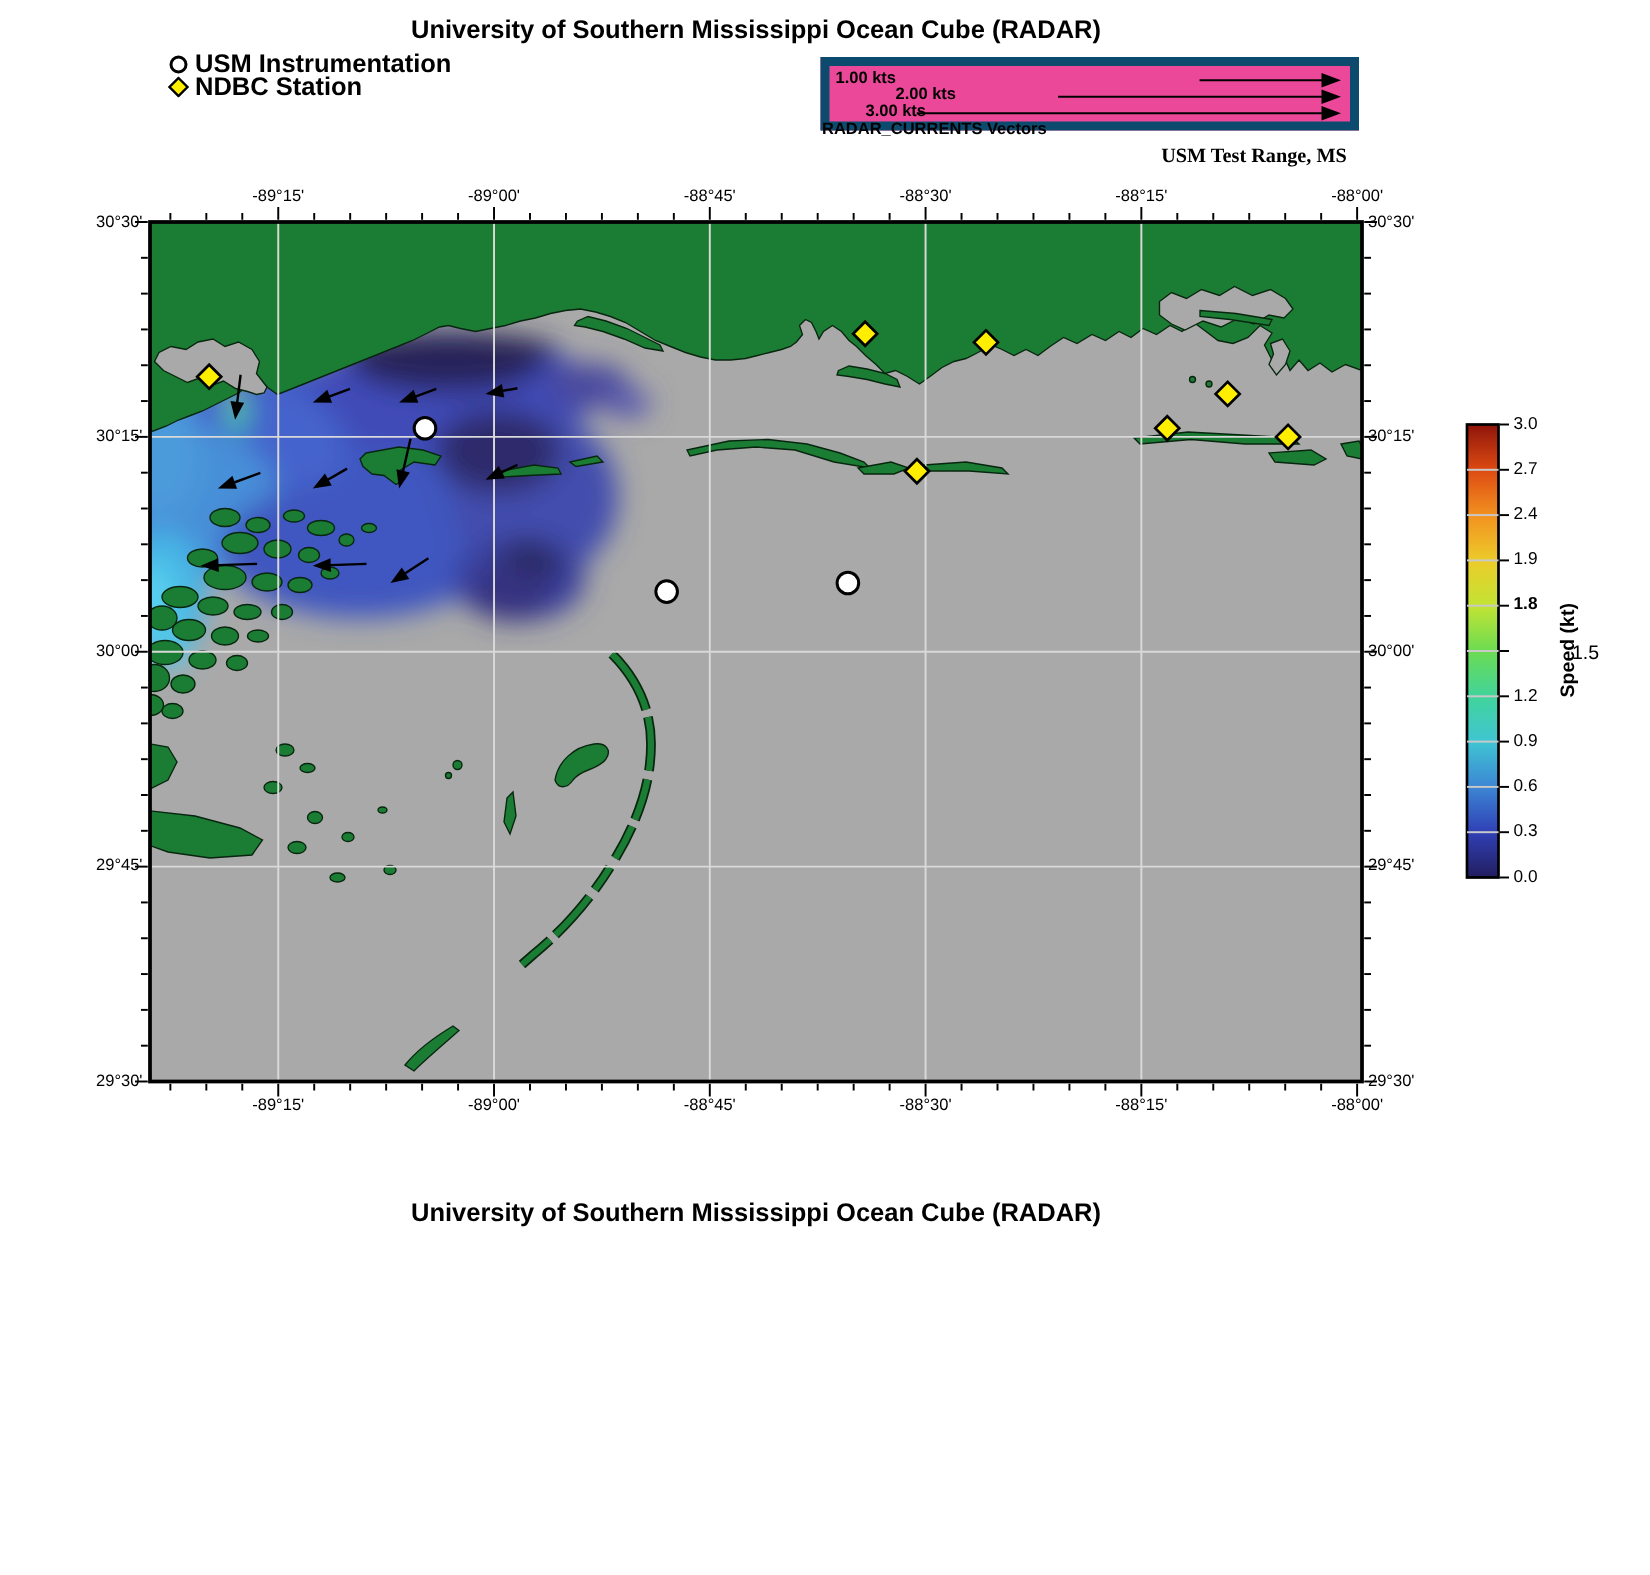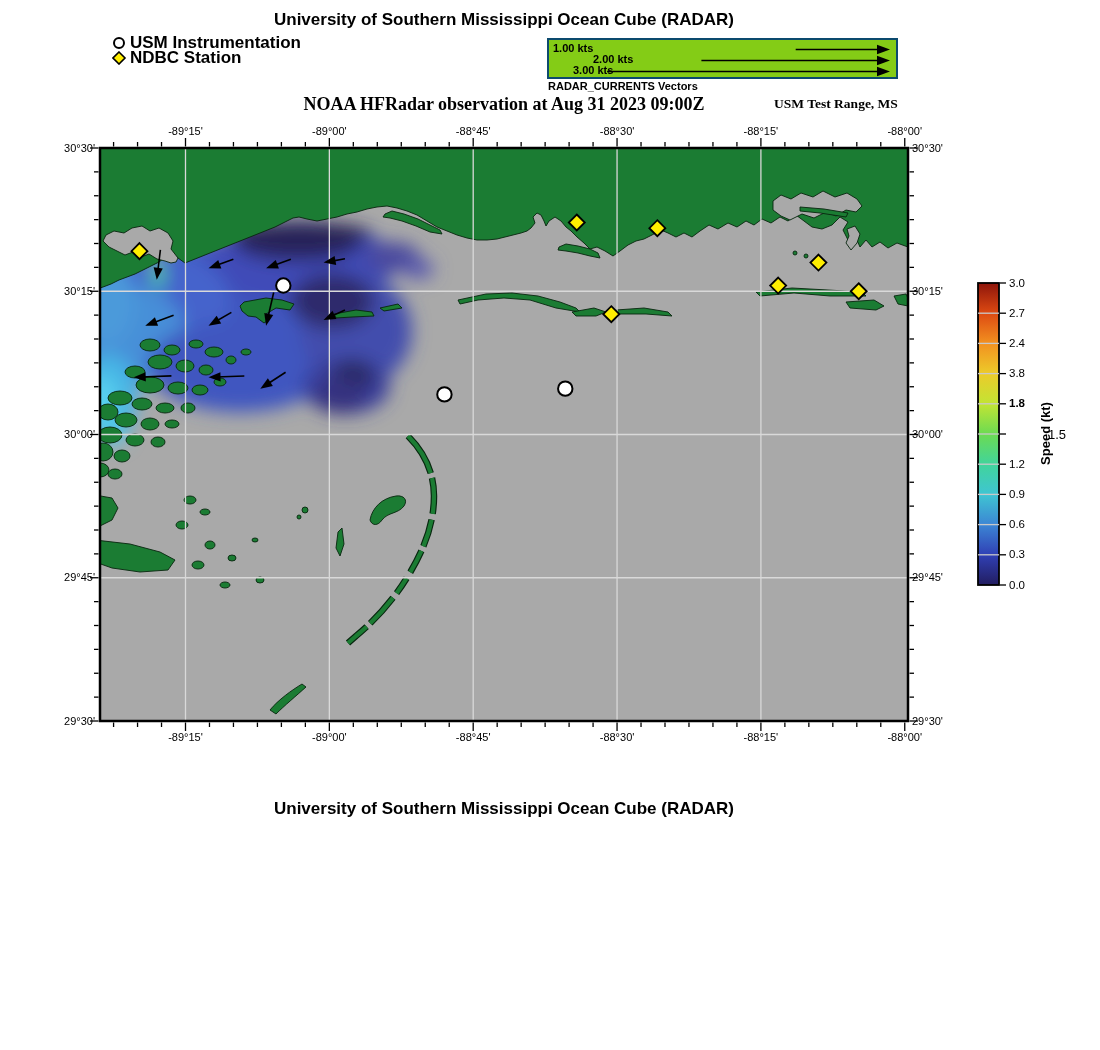--- a/index.html
+++ b/index.html
@@ -5,21 +5,21 @@
   html,body{margin:0;padding:0;background:#fff;}
   .fig{position:relative;width:1100px;height:1050px;background:#ffffff;
        font-family:"Liberation Sans",sans-serif;color:#000;overflow:hidden;}
   .abs{position:absolute;white-space:nowrap;}
   .title{font-size:17px;font-weight:bold;text-align:center;}
   .serif{font-family:"Liberation Serif",serif;}
   .subtitle{font-size:18px;font-weight:bold;text-align:center;}
   .range{font-size:13.5px;font-weight:bold;text-align:center;}
   .legend-row{display:flex;align-items:center;height:14px;margin-bottom:1px;}
   .legend-row .lbl{font-size:17px;font-weight:bold;margin-left:3px;line-height:14px;}
-  .scalebox{border:2px solid #0c4a6e;background:#84cc16;}
+  .scalebox{border:6px solid #0c4a6e;background:#ec4899;}
   .scale-lbl{position:absolute;left:4px;font-size:11px;font-weight:bold;line-height:11px;}
   .veccap{font-size:11px;font-weight:bold;}
   .ticklabel{position:absolute;font-size:11px;line-height:13px;}
   .cbtitle{font-size:13px;font-weight:bold;text-align:center;transform:rotate(-90deg);}
   svg{position:absolute;left:0;top:0;}
 </style>
 </head>
 <body>
 
 <div class="fig">
@@ -49,21 +49,20 @@
         <line x1="246.7" y1="9.5" x2="333.2" y2="9.5" stroke="#000000" stroke-width="1.3"></line>
         <polygon points="341,9.5 328,14.3 328,4.7" fill="#000000"></polygon>
         <line x1="152.4" y1="20.5" x2="333.2" y2="20.5" stroke="#000000" stroke-width="1.3"></line>
         <polygon points="341,20.5 328,25.3 328,15.7" fill="#000000"></polygon>
         <line x1="58.10000000000002" y1="31.5" x2="333.2" y2="31.5" stroke="#000000" stroke-width="1.3"></line>
         <polygon points="341,31.5 328,36.3 328,26.7" fill="#000000"></polygon>
       </svg>
   </div>
   <div class="abs veccap" style="left:548px;top:80px;">RADAR_CURRENTS Vectors</div>
 
-  <div class="abs serif subtitle" style="left:100px;top:94px;width:808px;">NOAA HFRadar observation at Aug 31 2023 09:00Z</div>
   <div class="abs serif range" style="left:770px;top:96px;width:132px;">USM Test Range, MS</div>
 
   <svg id="map-svg" width="1100" height="1050" viewBox="0 0 1100 1050">
     <defs>
       <clipPath id="mapclip">
           <rect x="100" y="148" width="808" height="573"></rect>
         </clipPath>
       <filter id="blur" x="-40%" y="-40%" width="180%" height="180%">
         <feGaussianBlur stdDeviation="9"></feGaussianBlur>
       </filter>
@@ -426,21 +425,21 @@
       <div class="ticklabel" style="left:912px;top:571.25px;width:70px;text-align:left;">29°45'</div>
       <div class="ticklabel" style="left:25px;top:714.5px;width:70px;text-align:right;">29°30'</div>
       <div class="ticklabel" style="left:912px;top:714.5px;width:70px;text-align:left;">29°30'</div>
       <div class="ticklabel" style="left:1009px;top:578.5px;width:36px;text-align:left;font-size:11.5px;">0.0</div>
       <div class="ticklabel" style="left:1009px;top:548.3px;width:36px;text-align:left;font-size:11.5px;">0.3</div>
       <div class="ticklabel" style="left:1009px;top:518.1px;width:36px;text-align:left;font-size:11.5px;">0.6</div>
       <div class="ticklabel" style="left:1009px;top:487.9px;width:36px;text-align:left;font-size:11.5px;">0.9</div>
       <div class="ticklabel" style="left:1009px;top:457.7px;width:36px;text-align:left;font-size:11.5px;">1.2</div>
       <div class="ticklabel" style="left:1048px;top:427.5px;width:36px;text-align:left;font-size:13px;">1.5</div>
       <div class="ticklabel" style="left:1009px;top:397.3px;width:36px;text-align:left;font-size:11.5px;font-weight:bold;">1.8</div>
-      <div class="ticklabel" style="left:1009px;top:367.1px;width:36px;text-align:left;font-size:11.5px;">3.8</div>
+      <div class="ticklabel" style="left:1009px;top:367.1px;width:36px;text-align:left;font-size:11.5px;">1.9</div>
       <div class="ticklabel" style="left:1009px;top:336.9px;width:36px;text-align:left;font-size:11.5px;">2.4</div>
       <div class="ticklabel" style="left:1009px;top:306.7px;width:36px;text-align:left;font-size:11.5px;">2.7</div>
       <div class="ticklabel" style="left:1009px;top:276.5px;width:36px;text-align:left;font-size:11.5px;">3.0</div>
     </div>
 
   <div class="abs cbtitle" style="left:985px;top:426px;width:120px;">Speed (kt)</div>
 
   <div class="abs title" style="left:104px;top:799px;width:800px;">University of Southern Mississippi Ocean Cube (RADAR)</div>
 </div>
 

